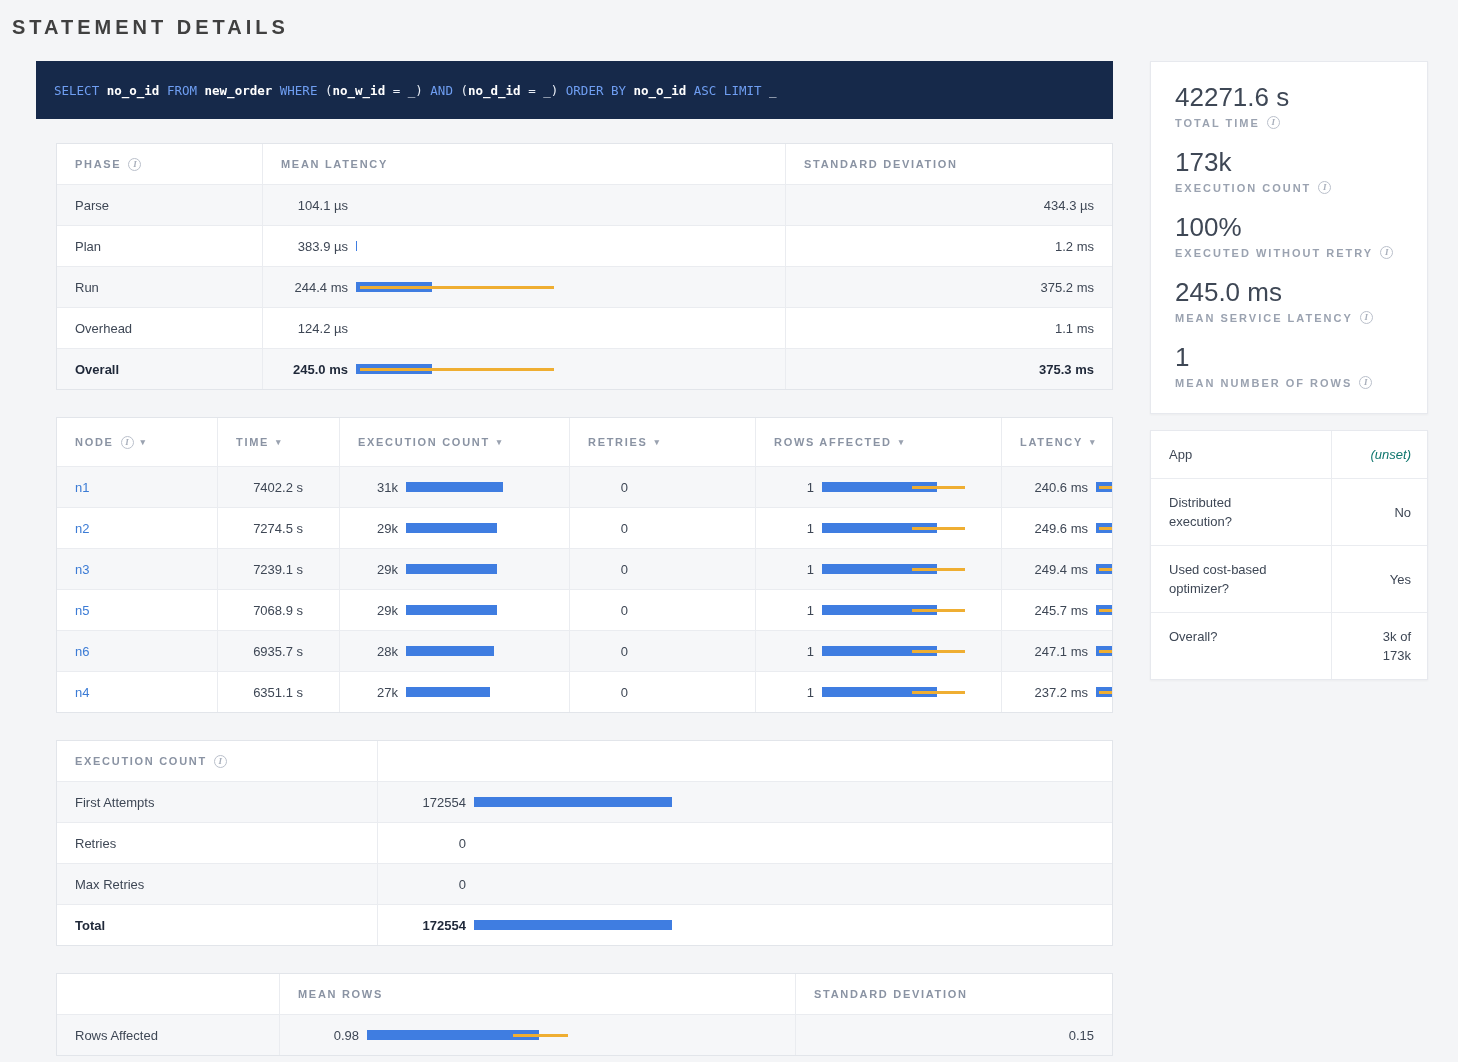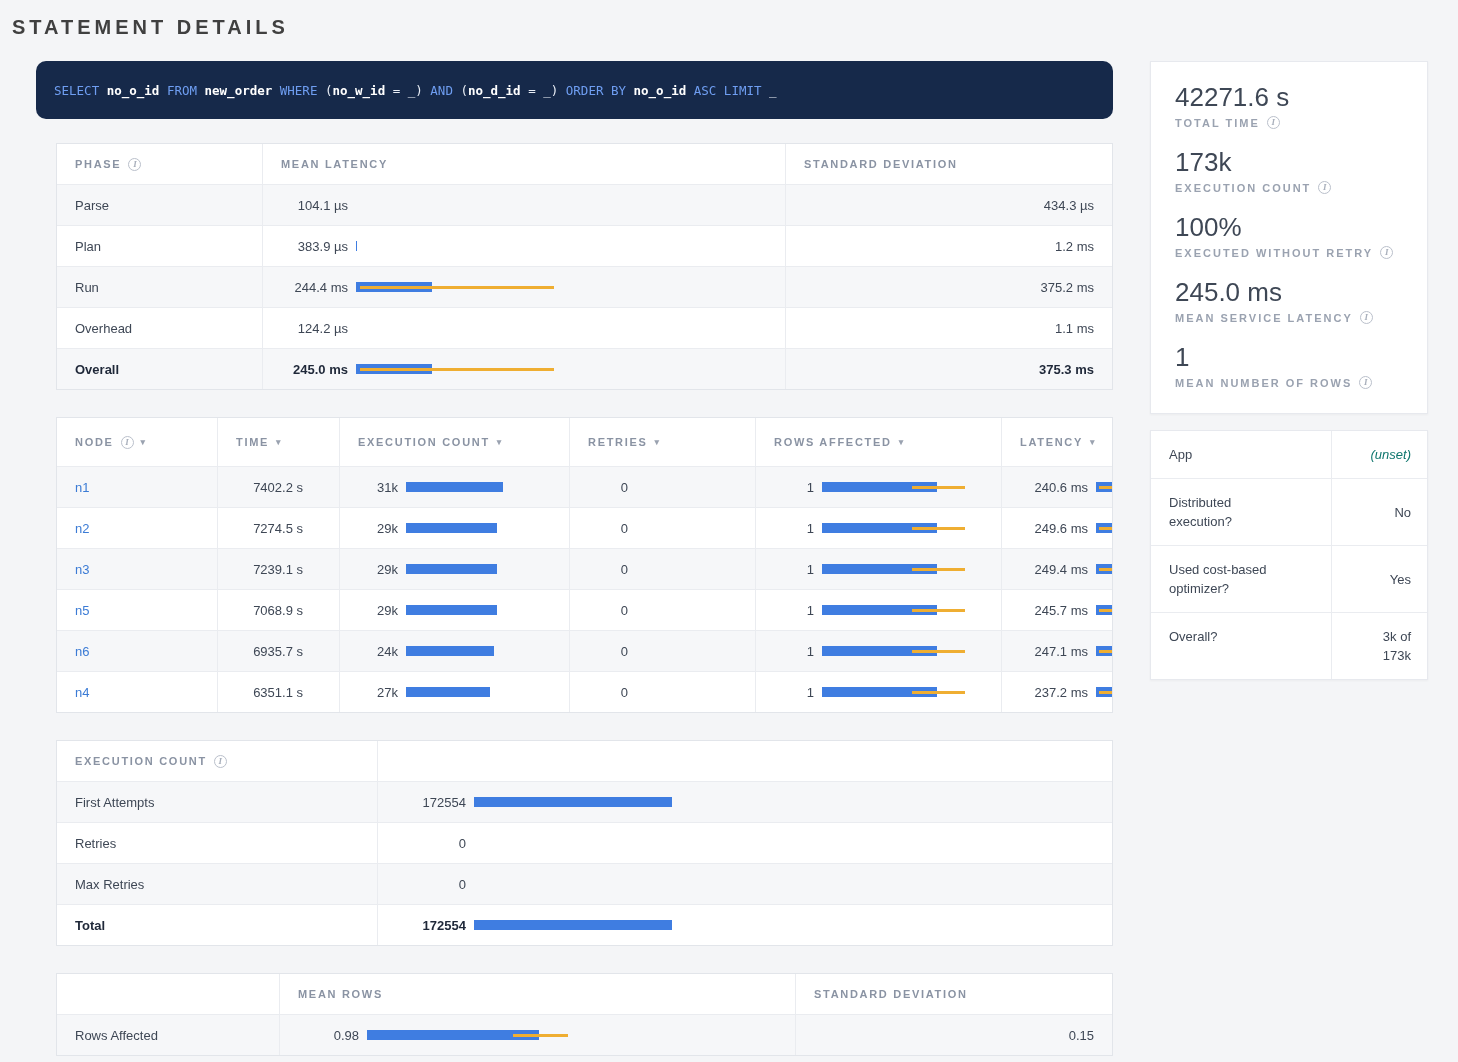--- a/index.html
+++ b/index.html
@@ -3,21 +3,21 @@
 <meta charset="utf-8">
 <style>
 *{box-sizing:border-box;margin:0;padding:0;}
 html,body{background:#f4f5f7;}
 body{width:1458px;min-height:1062px;font-family:"Liberation Sans",sans-serif;font-size:13px;color:#3e4755;}
 .page{padding:12px 30px 20px 10px;}
 .page-title{font-size:20px;font-weight:700;letter-spacing:4px;color:#404040;margin:4px 0 22px 2px;}
 .layout{display:flex;align-items:flex-start;margin-left:26px;}
 .main-col{width:1077px;}
 .side-col{width:278px;margin-left:37px;}
-.sql-box{background:var(--sql-bg,#16294a);min-height:58px;display:flex;align-items:center;padding:0 18px;font-family:"DejaVu Sans Mono",monospace;font-size:12.5px;white-space:pre;margin-bottom:24px;border-radius:10px;}
+.sql-box{background:var(--sql-bg,#16294a);min-height:58px;display:flex;align-items:center;padding:0 18px;font-family:"DejaVu Sans Mono",monospace;font-size:12.5px;white-space:pre;margin-bottom:24px;}
 .tok-kw{color:var(--sql-kw,#6f9ef2);}
 .tok-id{color:#ffffff;font-weight:700;}
 .tok-pl{color:#e9eef6;}
 .tbl{background:#fff;border:1px solid #e2e5ea;margin-bottom:27px;margin-left:20px;}
 .trow{display:grid;}
 .trow + .trow{border-top:1px solid #eaecf0;}
 .alt{background:#f6f7f9;}
 .cell{display:flex;align-items:center;height:40px;overflow:hidden;white-space:nowrap;}
 .cell + .cell{border-left:1px solid #eaecf0;}
 .hcell{height:40px;padding-left:18px;color:#8a93a3;font-size:11px;font-weight:700;letter-spacing:1.7px;text-transform:uppercase;}
@@ -257,21 +257,21 @@
               <span class="bar-area w145">
                 <span class="bar-blue" style="width: 34%;"></span>
                 <span class="bar-dev" style="left: 2%; width: 81%;"></span>
               </span>
             </div>
           </div>
           <div class="trow node-grid alt">
             <a class="cell node-link">n6</a>
             <div class="cell c-right pr12">6935.7 s</div>
             <div class="cell">
-              <span class="val val-58">24k</span>
+              <span class="val val-58">28k</span>
               <span class="bar-area w100">
                 <span class="bar-blue" style="width: 88%;"></span>
               </span>
             </div>
             <div class="cell">
               <span class="val val-58">0</span>
             </div>
             <div class="cell">
               <span class="val val-58">1</span>
               <span class="bar-area w155">

